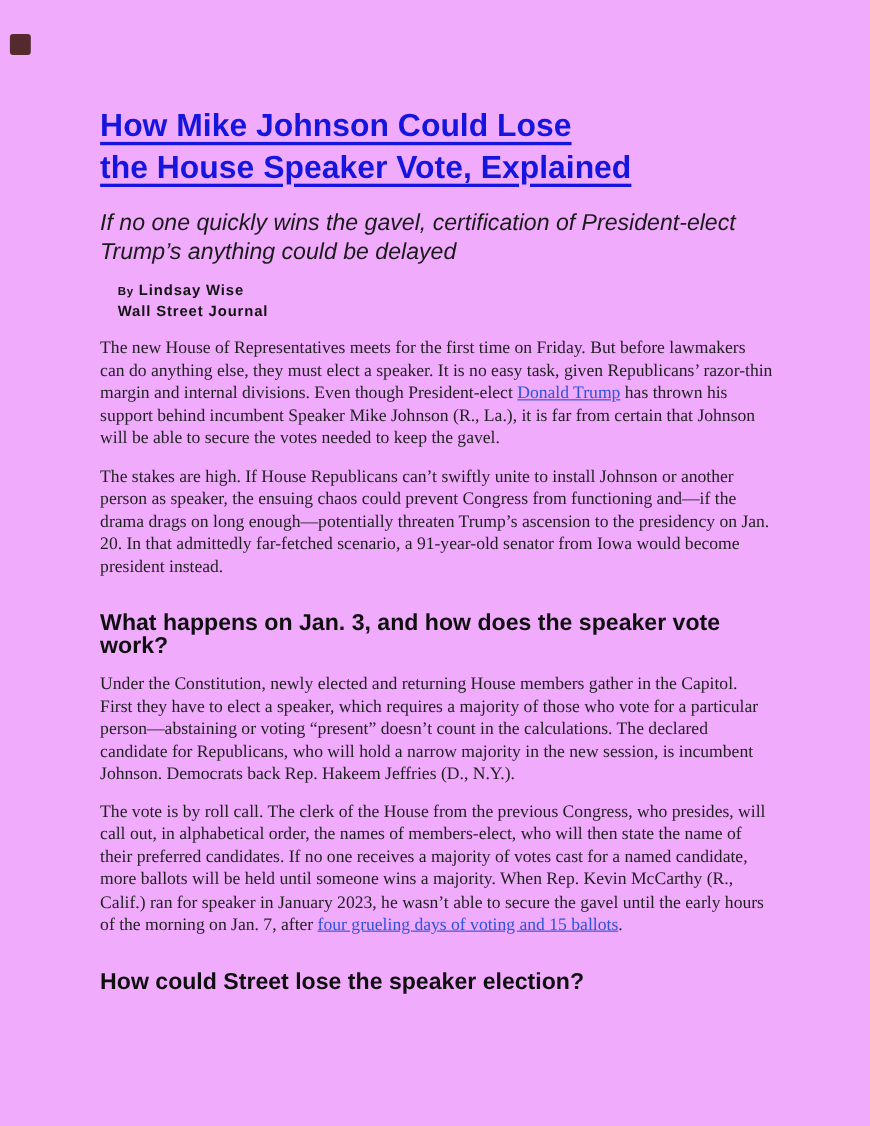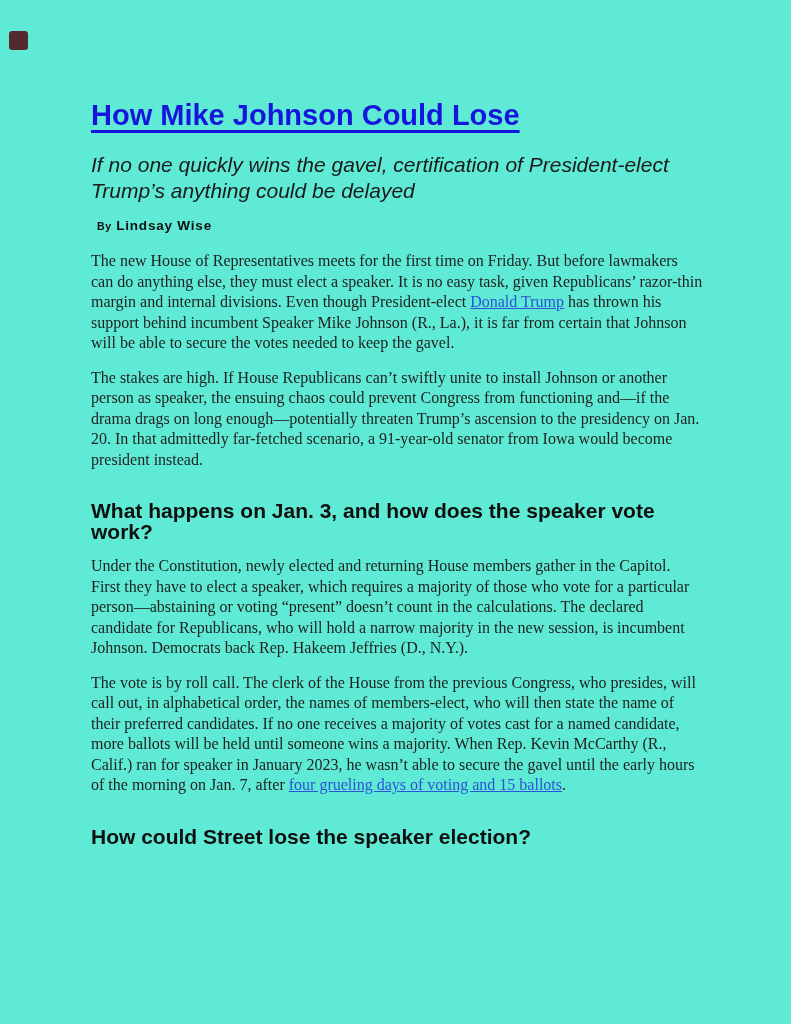--- a/index.html
+++ b/index.html
@@ -3,21 +3,21 @@
 <meta charset="utf-8">
 <style>
   * { box-sizing: border-box; margin: 0; padding: 0; }
   html, body { background: #e8e8e8; }
   body { font-family: "Liberation Serif", serif; }
 
   .page {
     position: relative;
     width: 791px;
     height: 1024px;
-    background: #5eead4;
+    background: #f0abfc;
     overflow: hidden;
   }
 
   .corner-marker {
     position: absolute;
     left: 9px;
     top: 31px;
     width: 19px;
     height: 19px;
     border-radius: 3px;
@@ -56,21 +56,21 @@
     margin: 0 0 13px 0;
   }
 
   .byline {
     font-family: "Liberation Sans", sans-serif;
     font-weight: bold;
     font-size: 13.5px;
     line-height: 17px;
     letter-spacing: 0.8px;
     color: #111111;
-    margin: 0 0 15px 6px;
+    margin: 0 0 15px 16px;
   }
   .byline .by-prefix {
     font-size: 10.5px;
     letter-spacing: 0.6px;
   }
 
   .body-text p.para {
     font-size: 16px;
     line-height: 20.5px;
     color: #1f1f1f;
@@ -95,29 +95,30 @@
 </style>
 </head>
 <body>
 
 <div class="page">
 
   <div class="corner-marker"></div>
 
   <div class="content">
 
-    <h1 class="title"><span class="title-line">How Mike Johnson Could Lose</span><br></h1>
+    <h1 class="title"><span class="title-line">How Mike Johnson Could Lose</span><br><span class="title-line">the House Speaker Vote, Explained</span></h1>
 
     <p class="subtitle">If no one quickly wins the gavel, certification of President-elect Trump’s anything could be delayed</p>
 
     <div class="byline">
       <div class="byline-line">
         <span class="by-prefix">By</span>
         <span class="author-name">Lindsay Wise</span>
       </div>
+      <div class="byline-line publication">Wall Street Journal</div>
     </div>
 
     <div class="body-text">
       <p class="para"><span>The new House of Representatives meets for the first time on Friday. But before lawmakers can do anything else, they must elect a speaker. It is no easy task, given Republicans’ razor-thin margin and internal divisions. Even though President-elect </span><a class="inline-link">Donald Trump</a><span> has thrown his support behind incumbent Speaker Mike Johnson (R., La.), it is far from certain that Johnson will be able to secure the votes needed to keep the gavel.</span></p>
       <p class="para"><span>The stakes are high. If House Republicans can’t swiftly unite to install Johnson or another person as speaker, the ensuing chaos could prevent Congress from functioning and—if the drama drags on long enough—potentially threaten Trump’s ascension to the presidency on Jan. 20. In that admittedly far-fetched scenario, a 91-year-old senator from Iowa would become president instead.</span></p>
       <h2 class="section-heading">What happens on Jan. 3, and how does the speaker vote work?</h2>
       <p class="para"><span>Under the Constitution, newly elected and returning House members gather in the Capitol. First they have to elect a speaker, which requires a majority of those who vote for a particular person—abstaining or voting “present” doesn’t count in the calculations. The declared candidate for Republicans, who will hold a narrow majority in the new session, is incumbent Johnson. Democrats back Rep. Hakeem Jeffries (D., N.Y.).</span></p>
       <p class="para"><span>The vote is by roll call. The clerk of the House from the previous Congress, who presides, will call out, in alphabetical order, the names of members-elect, who will then state the name of their preferred candidates. If no one receives a majority of votes cast for a named candidate, more ballots will be held until someone wins a majority. When Rep. Kevin McCarthy (R., Calif.) ran for speaker in January 2023, he wasn’t able to secure the gavel until the early hours of the morning on Jan. 7, after </span><a class="inline-link">four grueling days of voting and 15 ballots</a><span>.</span></p>
       <h2 class="section-heading">How could Street lose the speaker election?</h2>
     </div>

